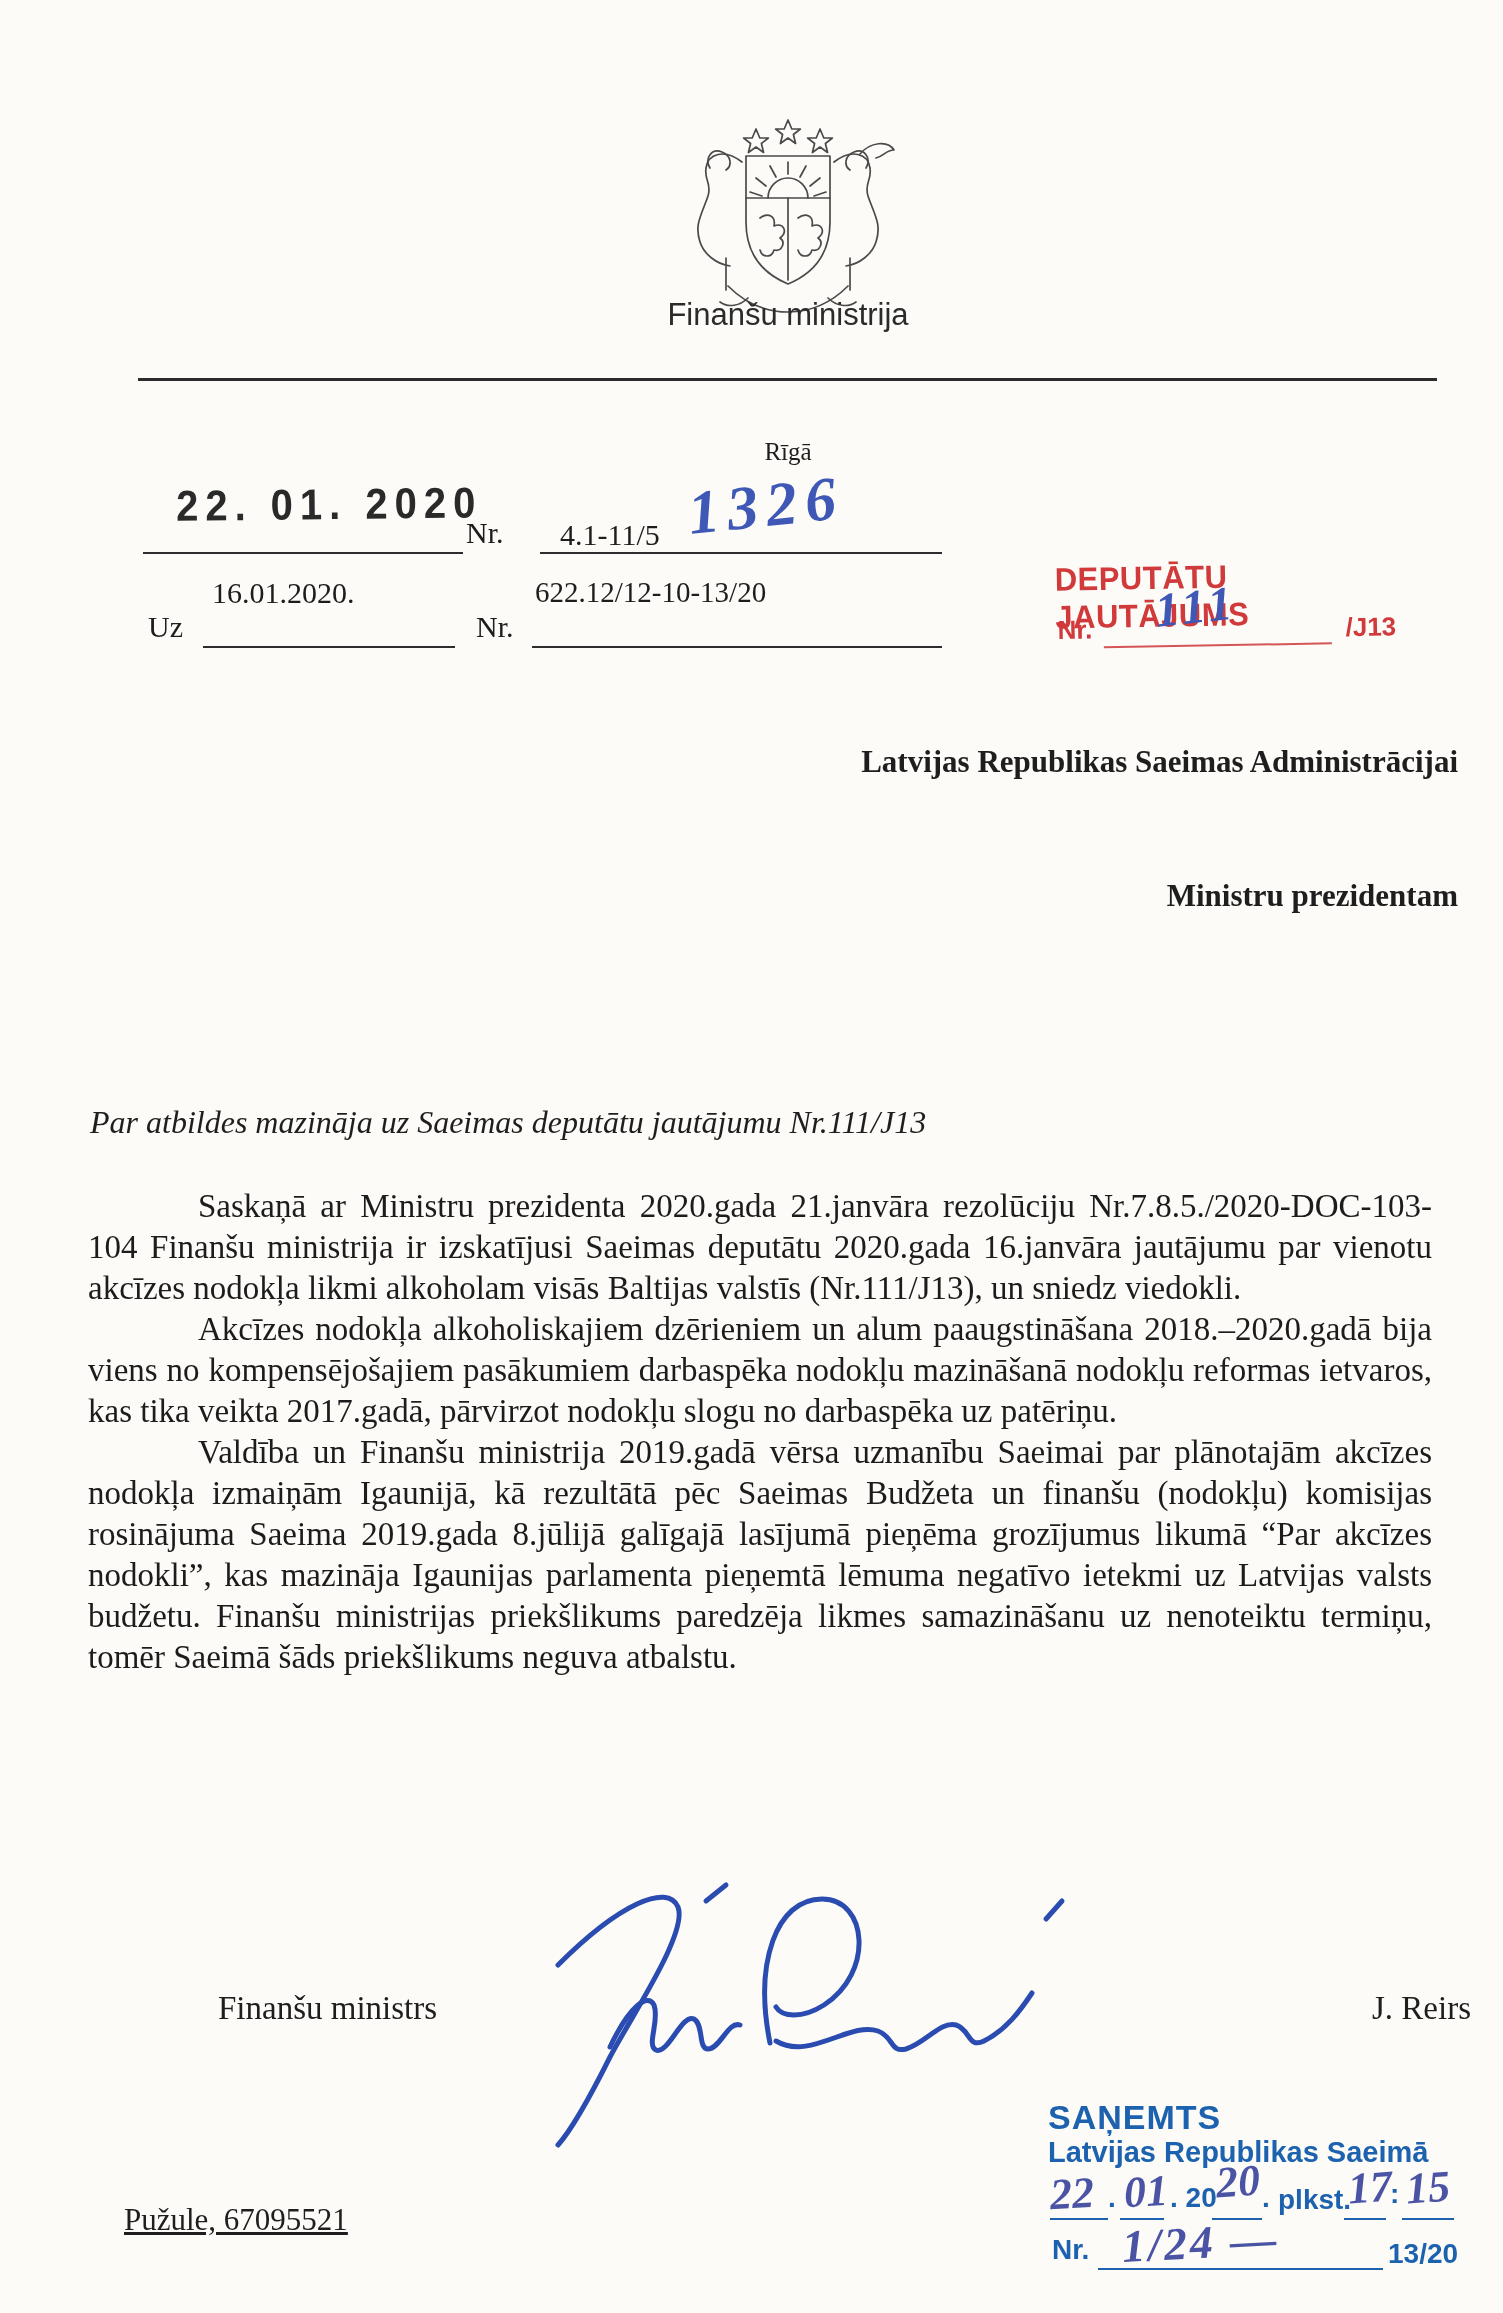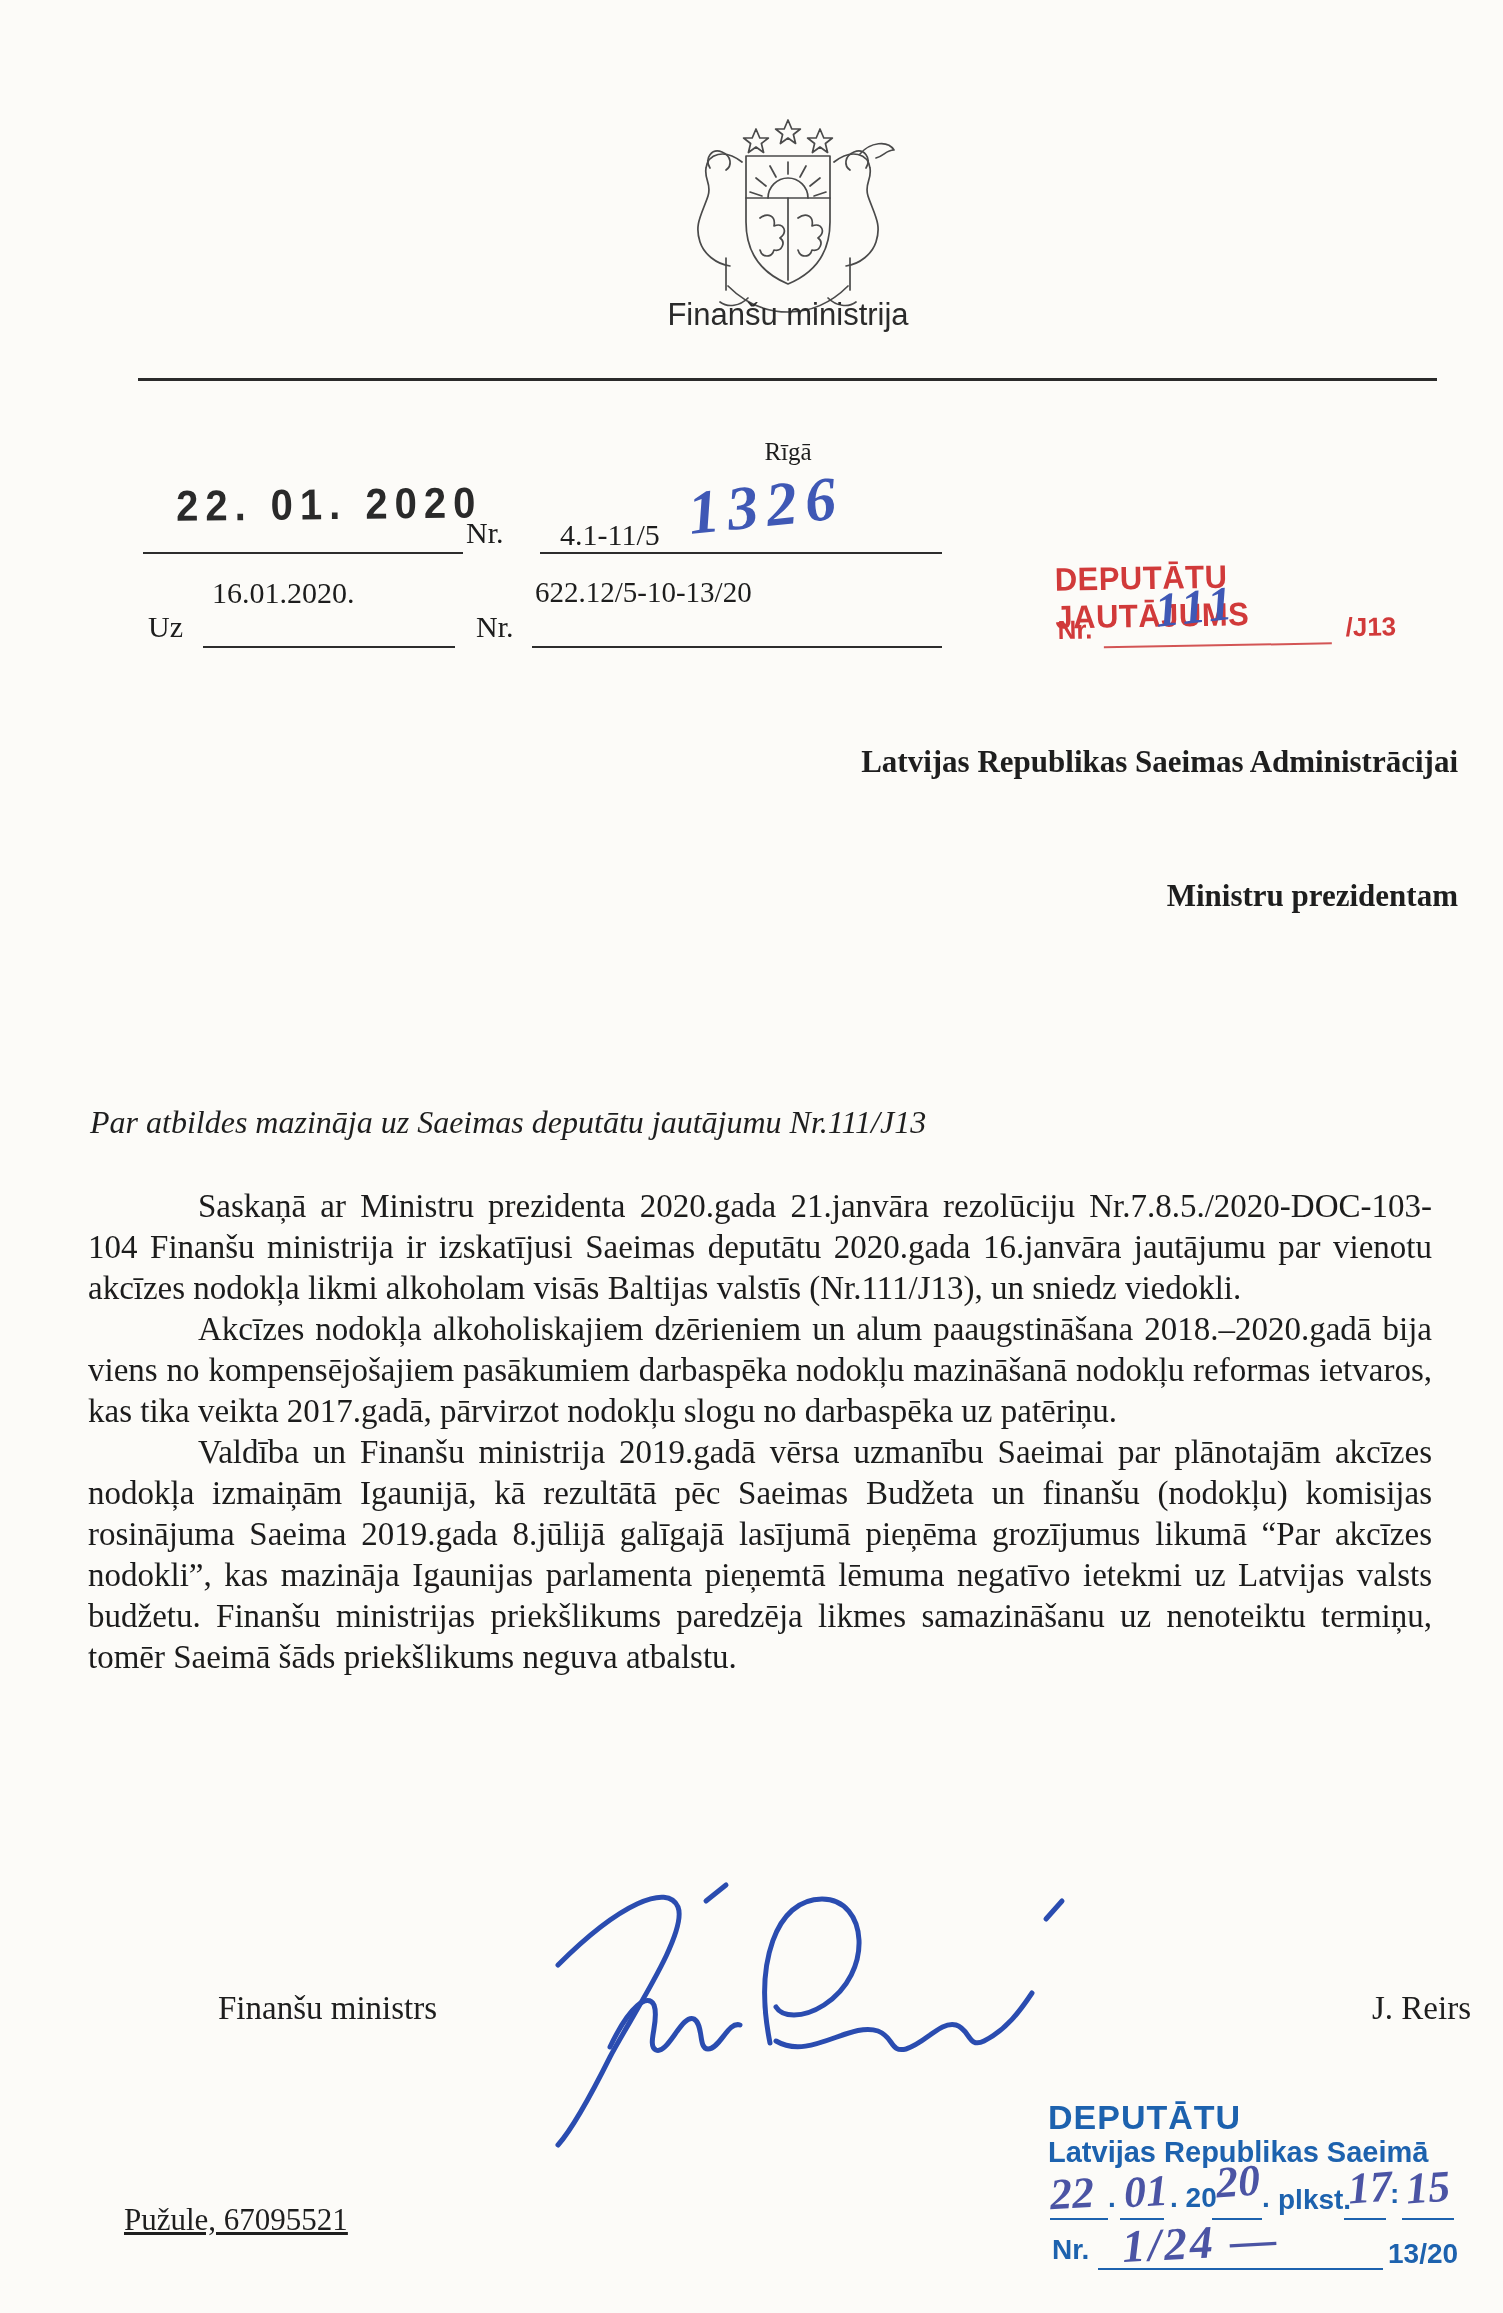--- a/index.html
+++ b/index.html
@@ -96,21 +96,21 @@
 
   <div class="abs date-stamp" style="left:176px; top:482px;">22. 01. 2020</div>
   <div class="abs uline" style="left:143px; top:552px; width:320px;"></div>
 
   <div class="abs typed" style="left:466px; top:516px;">Nr.</div>
   <div class="abs typed" style="left:560px; top:518px;">4.1-11/5</div>
   <div class="abs hw-blue" style="left:688px; top:470px; font-size:62px; letter-spacing:8px; transform:rotate(-6deg);">1326</div>
   <div class="abs uline" style="left:540px; top:552px; width:402px;"></div>
 
   <div class="abs typed" style="left:212px; top:576px;">16.01.2020.</div>
-  <div class="abs typed" style="left:535px; top:576px; font-size:29px;">622.12/5-10-13/20</div>
+  <div class="abs typed" style="left:535px; top:576px; font-size:29px;">622.12/12-10-13/20</div>
   <div class="abs typed" style="left:148px; top:610px;">Uz</div>
   <div class="abs uline" style="left:203px; top:646px; width:252px;"></div>
   <div class="abs typed" style="left:476px; top:610px;">Nr.</div>
   <div class="abs uline" style="left:532px; top:646px; width:410px;"></div>
 
   <div class="abs" style="left:1055px; top:560px; width:360px; transform:rotate(-1deg);">
     <div class="red-stamp" style="font-weight:bold; font-size:31px; letter-spacing:0.5px; transform:scaleY(1.05);">DEPUTĀTU JAUTĀJUMS</div>
     <div class="red-stamp" style="position:absolute; left:2px; top:52px; font-size:26px; font-weight:bold;">Nr.</div>
     <div class="red-uline" style="left:48px; top:84px; width:228px;"></div>
     <div class="abs hw-blue" style="left:100px; top:18px; font-size:48px; letter-spacing:5px; transform:rotate(-5deg);">111</div>
@@ -134,21 +134,21 @@
     <path d="M88,120 C150,58 198,38 208,62 C218,88 162,170 140,212 C122,248 104,282 88,300"></path>
     <path d="M140,202 C160,160 178,148 184,160 C190,176 176,200 186,205 C198,210 212,168 224,174 C234,180 228,204 238,204 C250,204 258,176 270,180"></path>
     <path d="M236,56 L256,40"></path>
     <path d="M300,198 C284,118 306,54 352,54 C398,54 404,128 354,160 C332,174 312,172 306,162"></path>
     <path d="M306,196 C340,216 380,176 408,186 C424,192 420,208 436,204 C456,198 470,176 486,180 C500,184 498,204 514,196 C536,185 550,166 562,148"></path>
     <path d="M576,74 L592,56"></path>
   </svg>
 
   <div class="abs sig-label" style="left:1372px; top:1990px;">J. Reirs</div>
 
-  <div class="blue-stamp abs" style="left:1048px; top:2098px; font-size:34px; letter-spacing:1px;">DEPUTĀTU</div>
+  <div class="blue-stamp abs" style="left:1048px; top:2098px; font-size:34px; letter-spacing:1px;">SAŅEMTS</div>
   <div class="blue-stamp abs" style="left:1048px; top:2136px; font-size:29px;">Latvijas Republikas Saeimā</div>
 
   <div class="abs hw-violet" style="left:1050px; top:2168px; font-size:44px; transform:rotate(-3deg);">22</div>
   <div class="blue-stamp abs" style="left:1108px; top:2182px; font-size:28px;">.</div>
   <div class="abs hw-violet" style="left:1124px; top:2166px; font-size:44px; transform:rotate(-3deg);">01</div>
   <div class="blue-stamp abs" style="left:1170px; top:2182px; font-size:28px;">. 20</div>
   <div class="abs hw-violet" style="left:1216px; top:2156px; font-size:44px; transform:rotate(-4deg);">20</div>
   <div class="blue-stamp abs" style="left:1262px; top:2182px; font-size:28px;">.</div>
   <div class="blue-stamp abs" style="left:1278px; top:2184px; font-size:28px;">plkst.</div>
   <div class="abs hw-violet" style="left:1348px; top:2162px; font-size:44px; transform:rotate(-4deg);">17</div>

